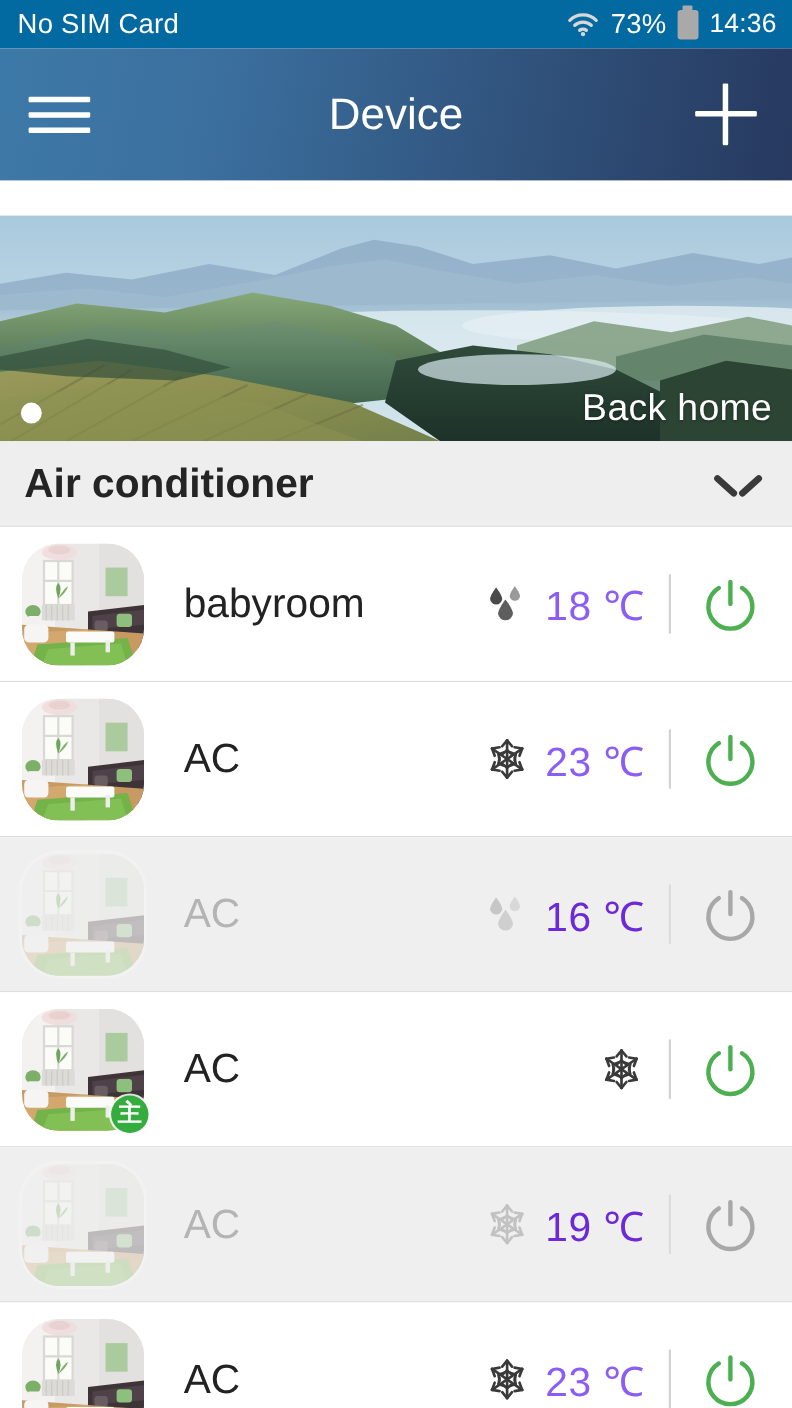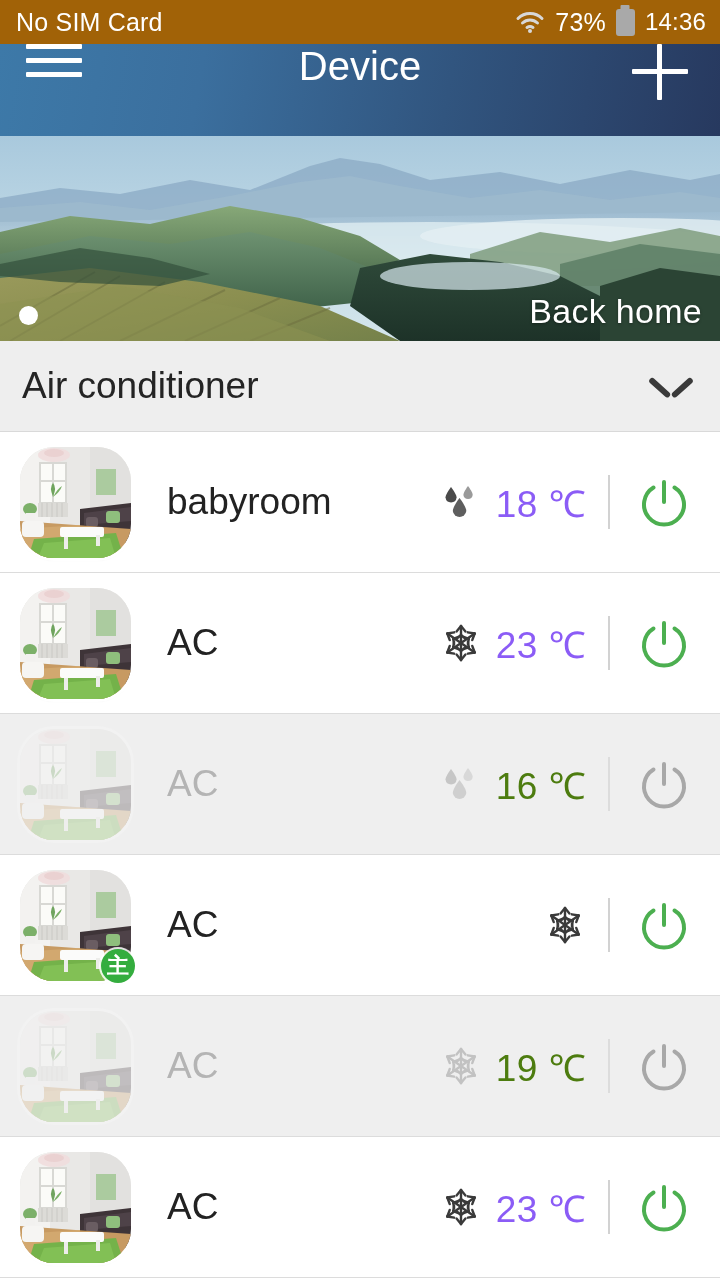--- a/index.html
+++ b/index.html
@@ -6,70 +6,70 @@
   html,body{
     width:720px; height:1280px;
     background:#ffffff;
     font-family:"Liberation Sans", sans-serif;
     overflow:hidden;
   }
   .phone{ position:relative; width:720px; height:1280px; overflow:hidden; }
 
   
   .statusbar{
-    height:44px; background:#a16207; color:#ffffff;
+    height:44px; background:#0369a1; color:#ffffff;
     display:flex; align-items:center; padding:0 14px 0 16px;
     font-size:25px; letter-spacing:.2px;
   }
   .sb-left{ flex:1; white-space:nowrap; }
   .sb-right{ display:flex; align-items:center; gap:10px; }
   .wifi-ico{ width:30px; height:24px; position:relative; display:block; }
   .battery{ width:19px; height:27px; border:2px solid #a9a9a9; border-radius:3px;
             position:relative; background:#a9a9a9; }
   .battery:before{ content:""; position:absolute; top:-6px; left:50%;
             transform:translateX(-50%); width:9px; height:4px; background:#a9a9a9;
             border-radius:1px 1px 0 0; }
   .sb-pct{ font-size:25px; }
   .sb-time{ font-size:24px; }
 
   
   .appbar{
-    height:92px;
+    height:120px;
     background:linear-gradient(100deg,#3d79a8 0%,#3b6f9e 28%,#31557f 62%,#27395f 100%);
-    display:flex; align-items:flex-start; position:relative;
+    display:flex; align-items:center; position:relative;
   }
   .hamburger{ width:64px; margin-left:26px; display:flex; flex-direction:column;
               gap:9px; cursor:pointer; }
   .hamburger span{ display:block; width:56px; height:5px; background:#fff; border-radius:1px; }
   .appbar-title{
     position:absolute; left:0; right:0; text-align:center;
     color:#ffffff; font-size:40px; font-weight:400; pointer-events:none;
   }
   .plus{ position:absolute; right:32px; width:56px; height:56px; cursor:pointer; }
   .plus:before,.plus:after{ content:""; position:absolute; background:#fff; border-radius:1px; }
   .plus:before{ left:0; top:25px; width:56px; height:5px; }
   .plus:after{ top:0; left:25px; height:56px; width:5px; }
 
   
-  .hero{ position:relative; height:205px; overflow:hidden; background:#bcd6e6; }
+  .hero{ position:relative; height:205px; overflow:hidden; background:#bcd6e6;margin-top:32px; }
   .hero svg{ position:absolute; inset:0; width:100%; height:100%; display:block; }
   .dot{
     position:absolute; left:19px; bottom:16px; width:19px; height:19px;
     border-radius:50%; background:#ffffff; z-index:5;
   }
   .backhome{
     position:absolute; right:18px; bottom:10px; z-index:5;
     color:#ffffff; font-size:34px; letter-spacing:.3px;
     text-shadow:0 1px 3px rgba(0,0,0,.35);
   }
 
   
   .section{
-    height:91px; background:#eeeeee; display:flex; align-items:center;
-    padding:0 28px 0 22px; border-bottom:1px solid #d9d9d9;
+    height:78px; background:#eeeeee; display:flex; align-items:center;
+    padding:0 28px 0 22px; border-bottom:1px solid #d9d9d9;font-weight:bold;
   }
   .section-title{ flex:1; font-size:37px; color:#242424; }
   .chev{ width:42px; height:24px; position:relative; }
   .chev:before,.chev:after{
     content:""; position:absolute; top:2px; width:26px; height:6px;
     background:#3a3a3a; border-radius:3px;
   }
   .chev:before{ left:0; transform:rotate(42deg); transform-origin:left center; }
   .chev:after{ right:0; transform:rotate(-42deg); transform-origin:right center; }
 
@@ -100,21 +100,21 @@
                font-family:"DejaVu Sans", sans-serif; }
 
   .dev-name{
     margin-left:36px; flex:1; font-size:37px; color:#222222; white-space:nowrap;
   }
   .row.offline .dev-name{ color:#b4b4b4; }
 
   .meta{ display:flex; align-items:center; gap:14px; }
   .mode-ico{ width:42px; height:42px; position:relative; flex:0 0 42px; }
   .temp{ font-size:37px; color:#8b5cf6; white-space:nowrap; letter-spacing:.5px; }
-  .row.offline .temp{ color:#4d7c0f; }
+  .row.offline .temp{ color:#6d28d9; }
 
   .divider{ width:2px; height:54px; background:#d2d2d2; margin:0 26px 0 22px; }
   .row.offline .divider{ background:#dcdcdc; }
 
   .power{ width:56px; height:56px; flex:0 0 56px; cursor:pointer; }
   .power svg{ width:100%; height:100%; display:block; }
 </style>
 </head>
 <body>
 

